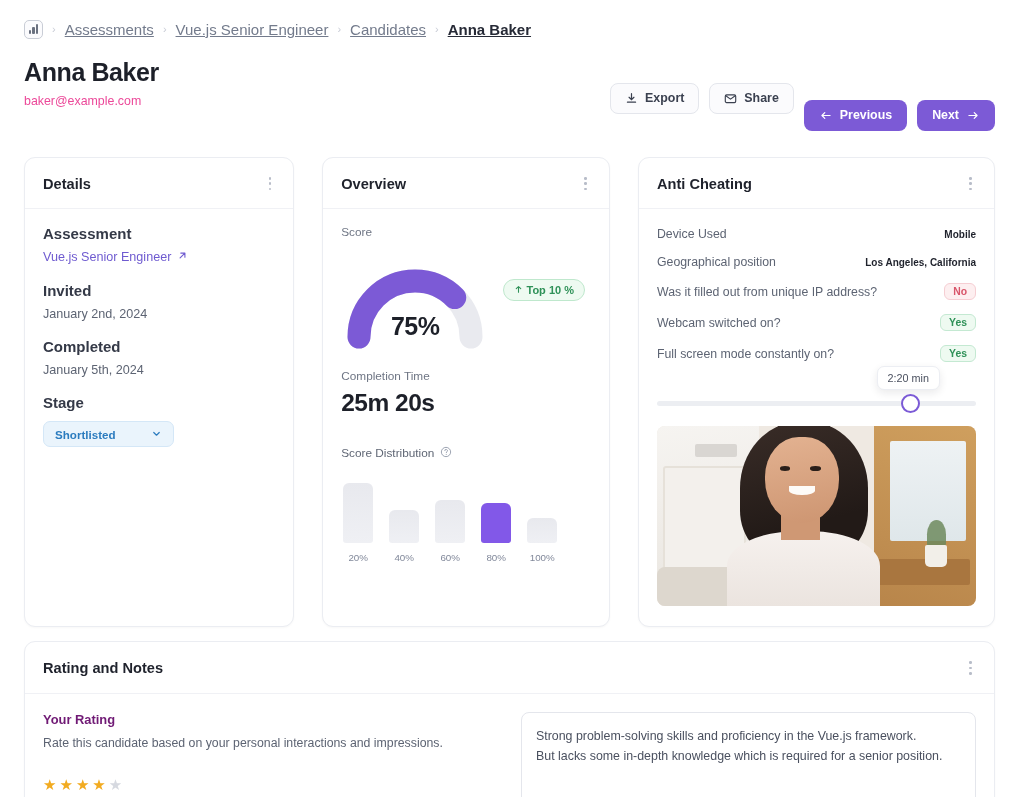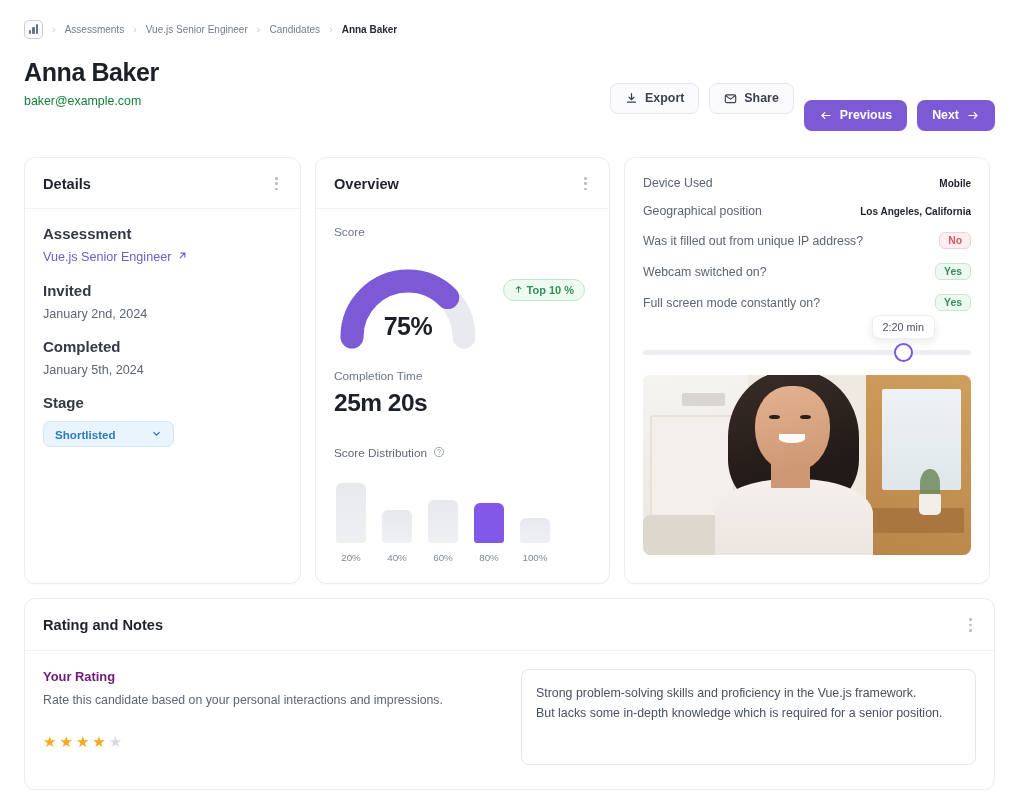--- a/index.html
+++ b/index.html
@@ -21,40 +21,40 @@
     width: 19px; height: 19px; border-radius: 5px;
     border: 1px solid #c9cdd6; background: #fbfbfd;
     display: flex; align-items: flex-end; justify-content: center;
     gap: 1.4px; padding-bottom: 4px;
   }
   .bc-logo i { display: block; width: 2.2px; background: #6b7280; border-radius: 1px; }
   .bc-logo i:nth-child(1) { height: 4px; }
   .bc-logo i:nth-child(2) { height: 7px; }
   .bc-logo i:nth-child(3) { height: 10px; }
   .bc-sep { color: #c8ccd6; font-size: 11px; line-height: 1; user-select: none; }
-  .bc-item { font-size: 10px; color: #737b8c; white-space: nowrap; }
+  .bc-item { font-size: 15px; color: #737b8c; white-space: nowrap; text-decoration: underline; }
   .bc-item.current { color: #262a36; font-weight: 700; }
 
   
   .header { display: flex; align-items: flex-start; justify-content: space-between; padding-top: 12px; }
   .h-name { font-size: 25px; font-weight: 700; letter-spacing: -0.4px; color: #1d2029; }
-  .h-mail { font-size: 12.4px; color: #15803d; margin-top: 7px; }
+  .h-mail { font-size: 12.4px; color: #ec4899; margin-top: 7px; }
   .h-actions { display: flex; align-items: center; gap: 10px; padding-top: 7px; }
   .btn {
     display: inline-flex; align-items: center; gap: 7px;
     height: 31px; padding: 0 14px; border-radius: 8px;
     font-size: 12.4px; font-weight: 600; cursor: pointer; white-space: nowrap;
     border: 1px solid transparent; line-height: 1;
   }
   .btn-light { background: #fbfbfd; border-color: #e4e6ec; color: #3b4150; }
   .btn-purple { background: #7c5ad6; color: #ffffff; margin-top: 35px; }
   .btn svg { display: block; }
 
   
-  .cards { display: flex; gap: 14px; margin-top: 26px; }
+  .cards { display: flex; gap: 28px; margin-top: 26px; }
   .card {
     background: #ffffff; border: 1px solid #ebedf2; border-radius: 11px;
     box-shadow: 0 1px 2px rgba(20,22,30,0.03);
   }
   .card-head {
     display: flex; align-items: center; justify-content: space-between;
     padding: 15px 18px 14px 18px; border-bottom: 1px solid #f0f1f5;
   }
   .card-title { font-size: 14.6px; font-weight: 700; color: #1f222c; }
   .kebab { display: flex; flex-direction: column; gap: 2.6px; padding: 4px; cursor: pointer; }
@@ -346,20 +346,28 @@
             <div class="tick">20%</div>
             <div class="tick">40%</div>
             <div class="tick">60%</div>
             <div class="tick">80%</div>
             <div class="tick">100%</div>
           </div>
       </div>
     </section>
 
     <section class="card col-anti">
+      <div class="card-head">
+        <span class="card-title">Anti Cheating</span>
+        <span class="kebab">
+            <i></i>
+            <i></i>
+            <i></i>
+          </span>
+      </div>
       <div class="card-body">
         <div id="acRows">
             <div class="ac-row first">
               <span class="ac-key">Device Used</span>
               <span class="ac-val">Mobile</span>
             </div>
             <div class="ac-row">
               <span class="ac-key">Geographical position</span>
               <span class="ac-val">Los Angeles, California</span>
             </div>

